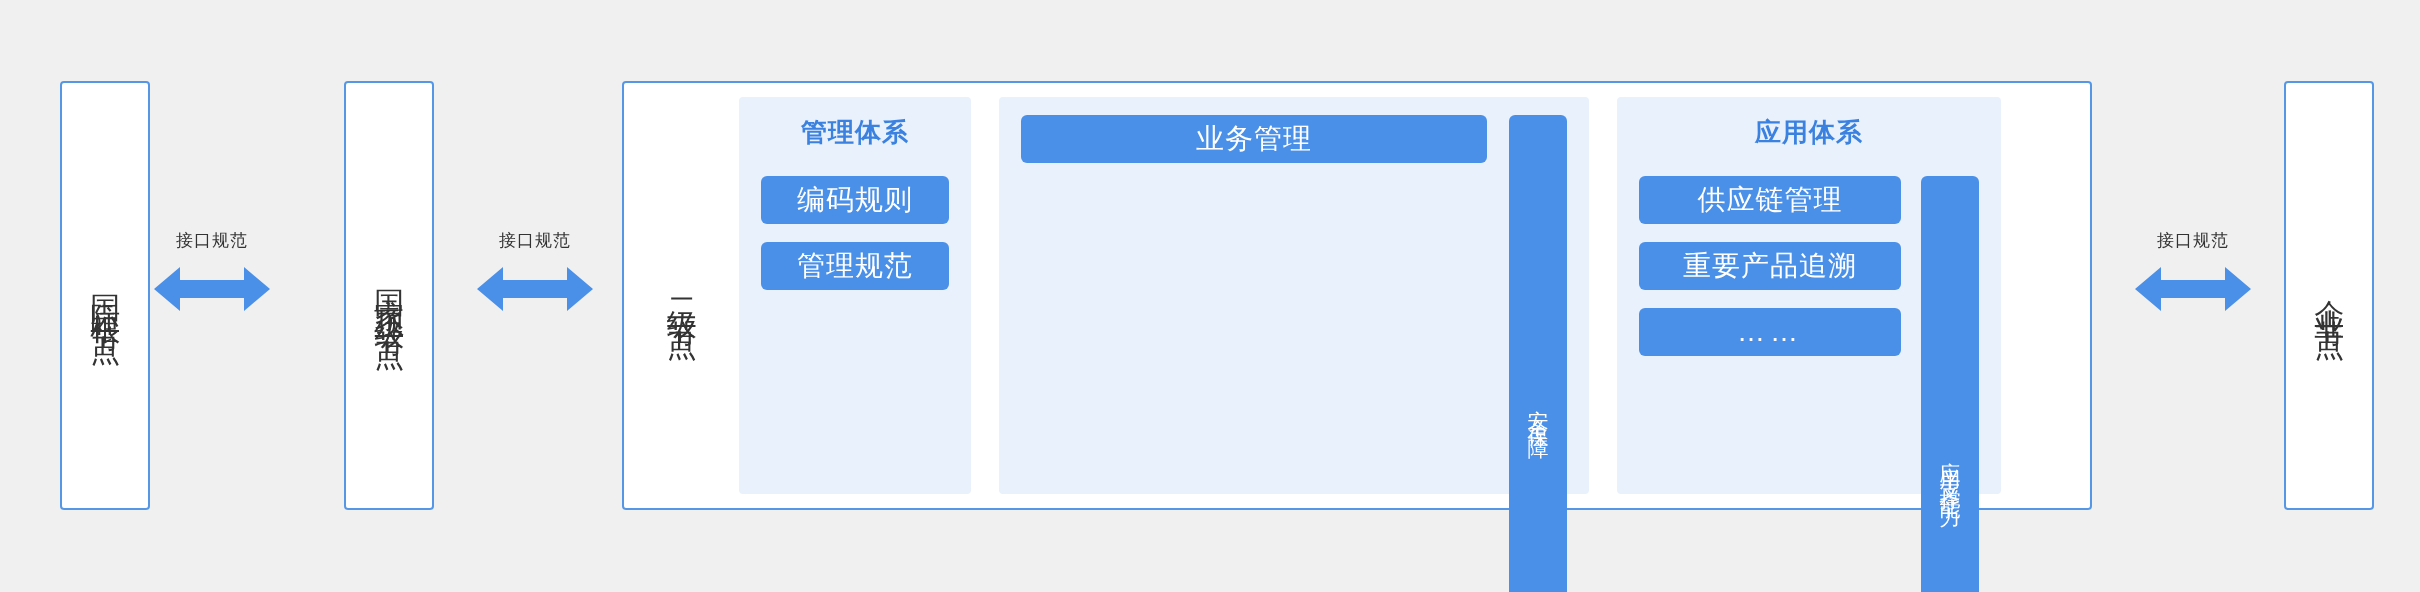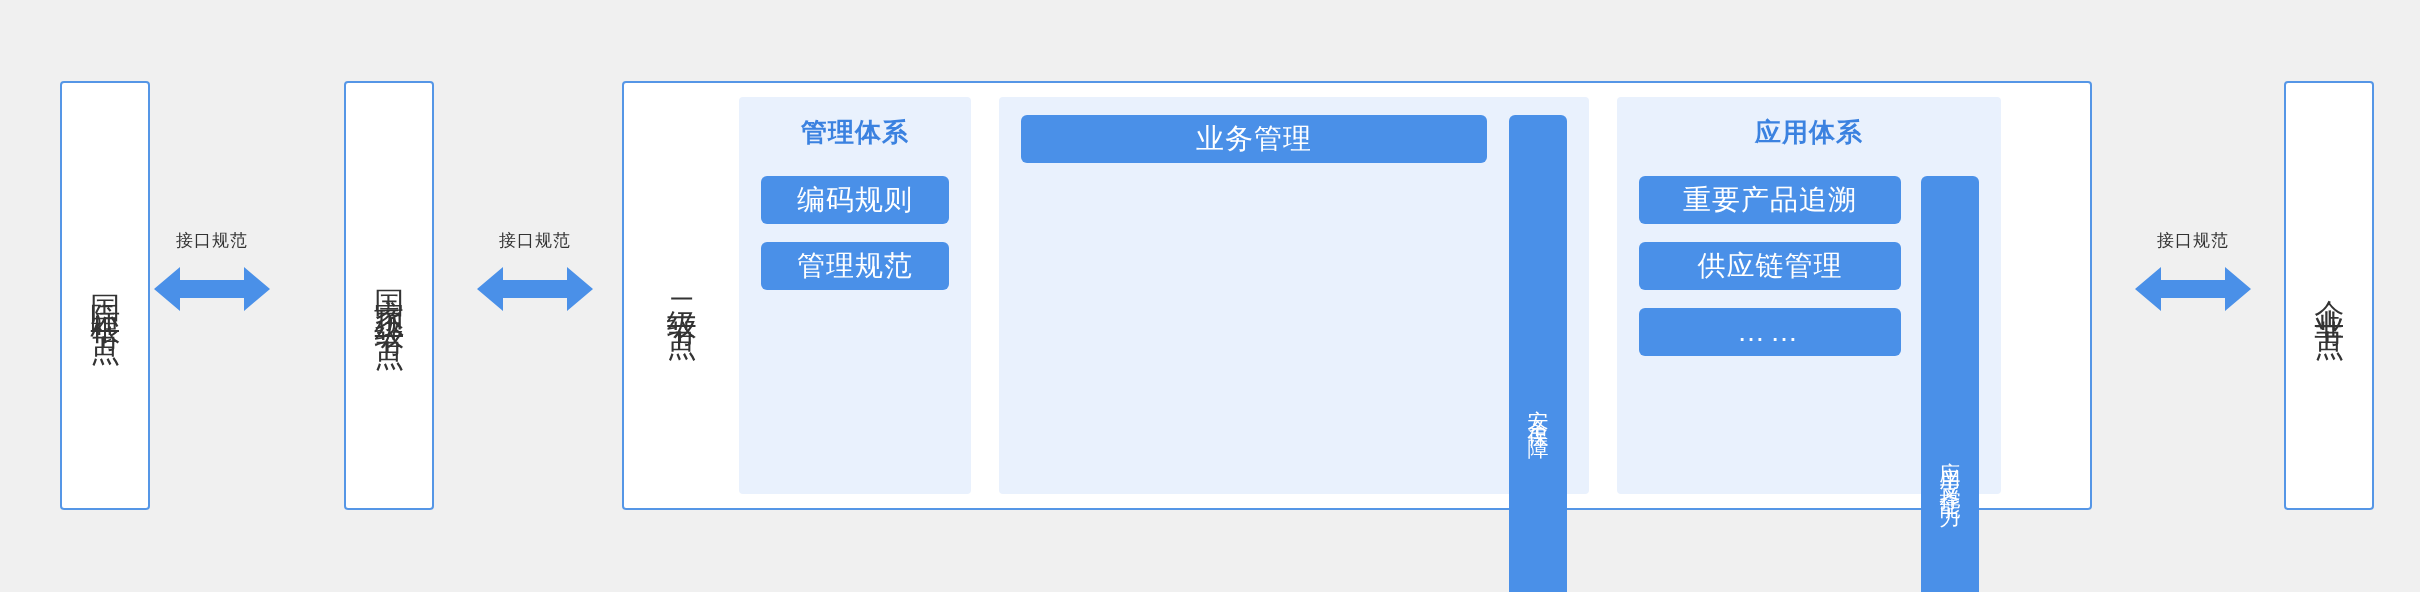--- a/index.html
+++ b/index.html
@@ -199,22 +199,22 @@
             </div>
           </div>
 
         </div>
       </div>
 
       <div class="panel panel-app">
         <div class="panel-title">应用体系</div>
         <div class="panel-body app-body">
           <div class="app-grid">
+            <div class="chip chip-h">供应链管理</div>
             <div class="chip chip-h">重要产品追溯</div>
-            <div class="chip chip-h">供应链管理</div>
             <div class="chip chip-h dots">……</div>
           </div>
           <div class="app-side">
             <div class="chip chip-v">应用支撑能力</div>
           </div>
         </div>
       </div>
 
     </div>
   </div>

